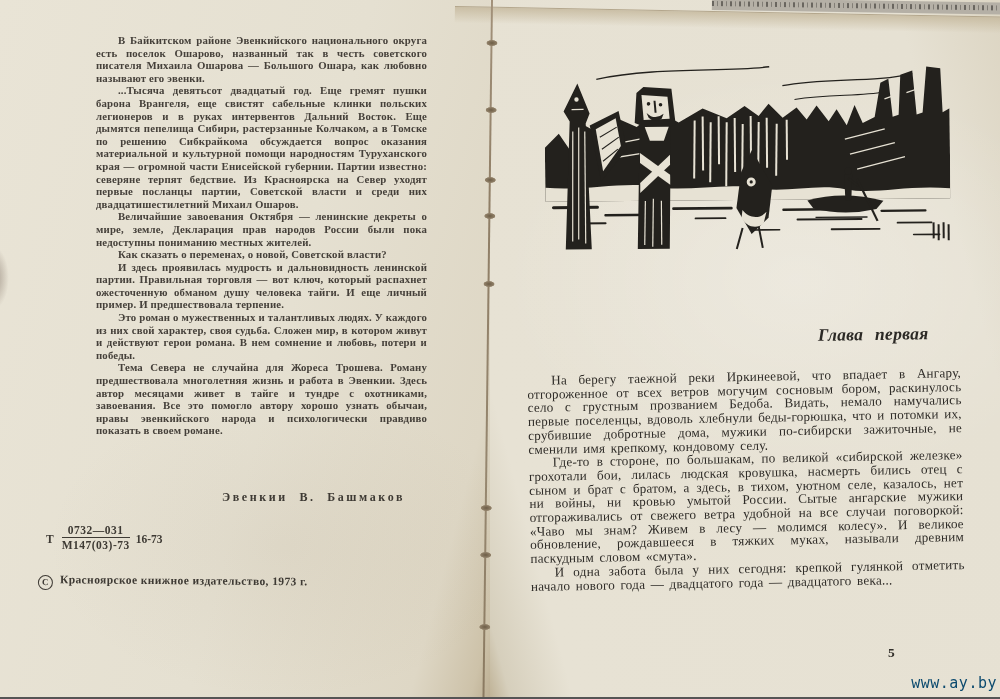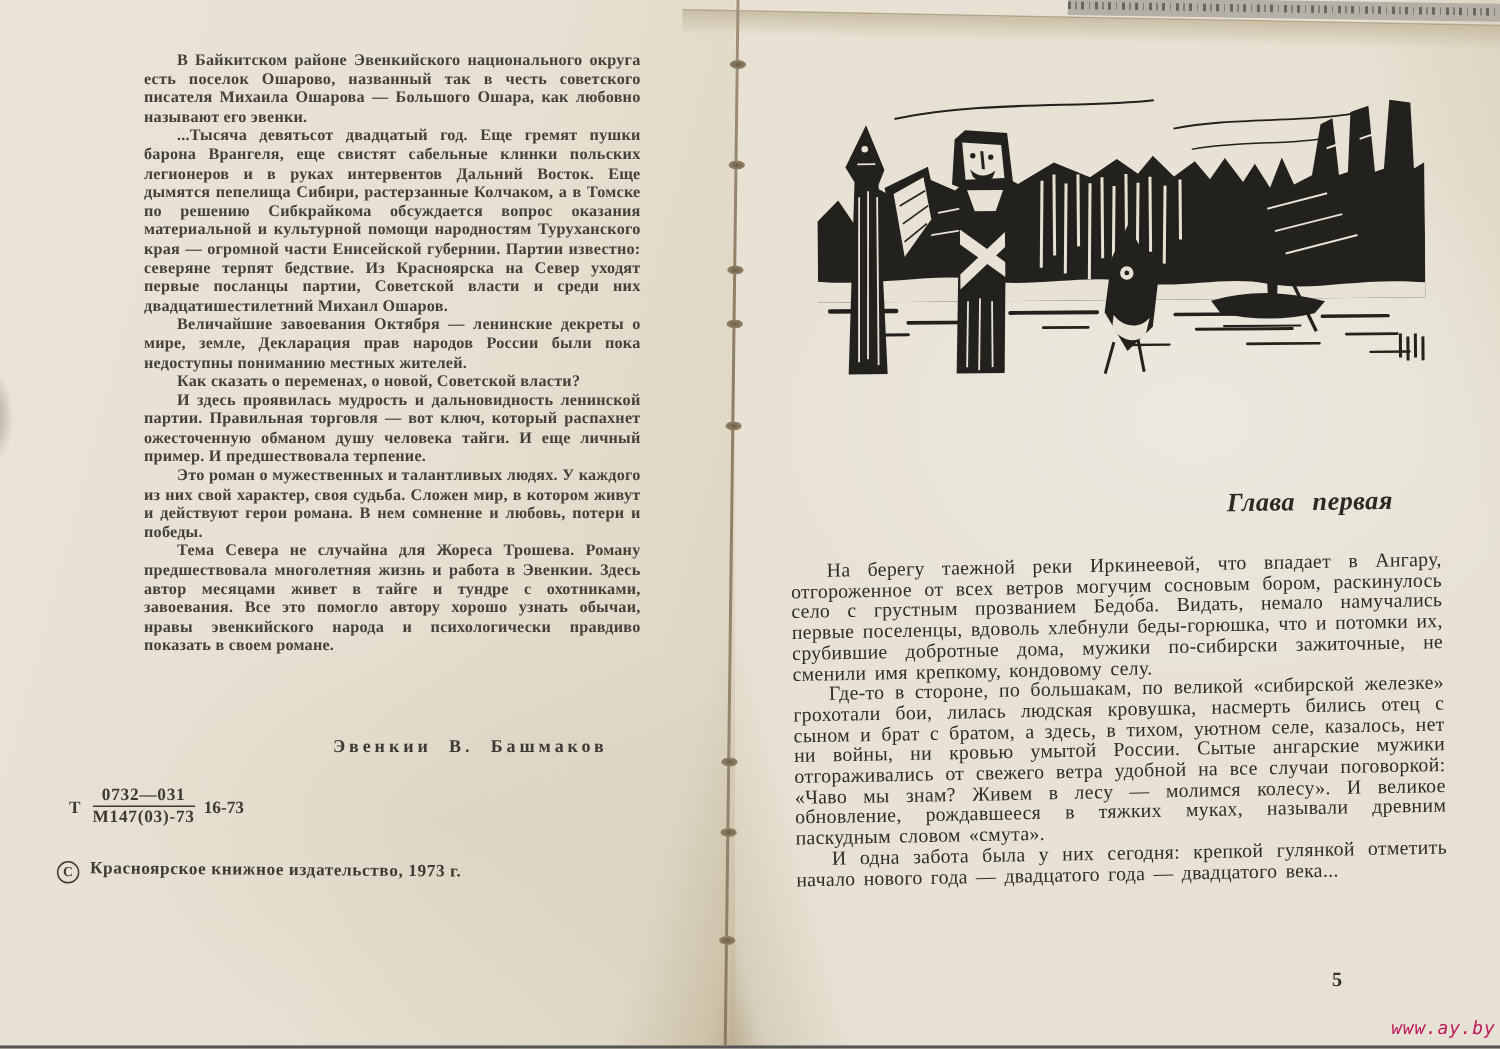--- a/index.html
+++ b/index.html
@@ -50,21 +50,21 @@
   
   .illustration{position:absolute;left:545px;top:60px;transform:rotate(-0.5deg);}
   .chapter-heading{position:absolute;left:818px;top:324px;font-weight:bold;font-style:italic;
     font-size:17.5px;word-spacing:7px;letter-spacing:0.3px;color:#2b2925;transform:rotate(-0.8deg);white-space:nowrap;}
   .bodytext{position:absolute;left:527px;top:374px;width:434px;color:#2f2c28;
     transform:rotate(-1.05deg);transform-origin:left top;}
   .bodytext p{margin:0;text-indent:24px;text-align:justify;
     font-size:13.2px;line-height:13.7px;letter-spacing:0.2px;word-spacing:2px;}
   .page-number{position:absolute;left:888px;top:645px;font-weight:bold;font-size:13.5px;color:#33302b;}
   .watermark{position:absolute;right:3px;bottom:5px;font-family:"DejaVu Sans Mono", monospace;
-    font-size:12px;color:#be185d;letter-spacing:0.5px;font-style:italic;}
+    font-size:15px;color:#0c4a6e;letter-spacing:0.5px;}
 </style>
 </head>
 <body>
 
 <div class="photo">
 
   <div class="page-left"></div>
   <div class="page-right"></div>
 
   <div class="prev-page-edge">

